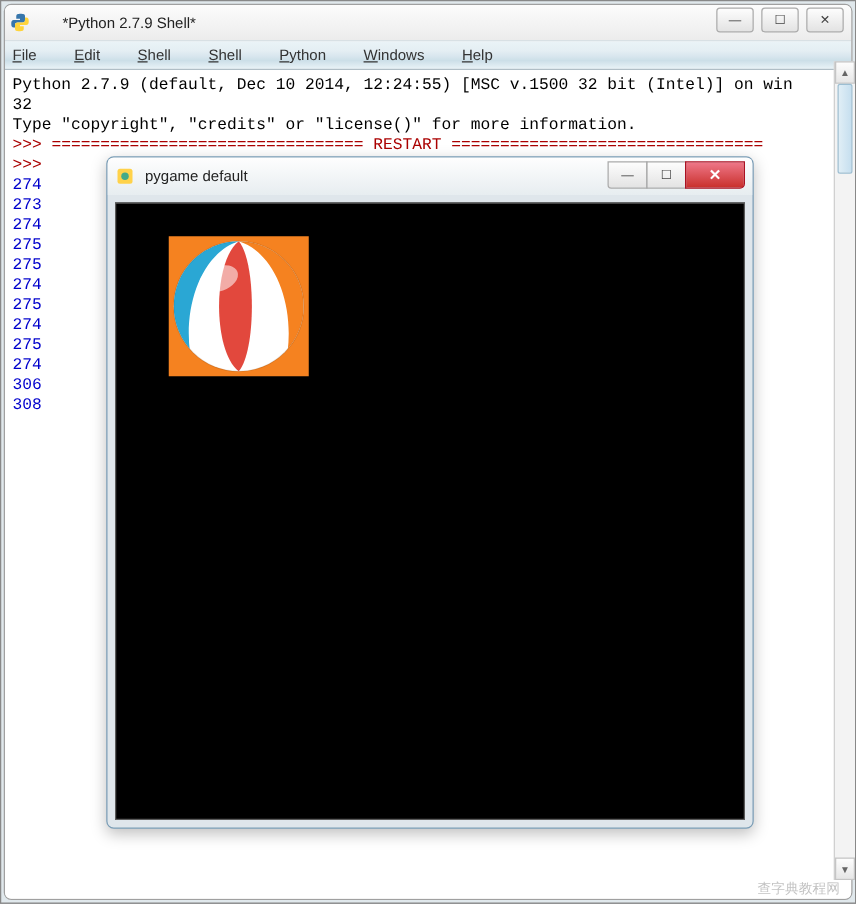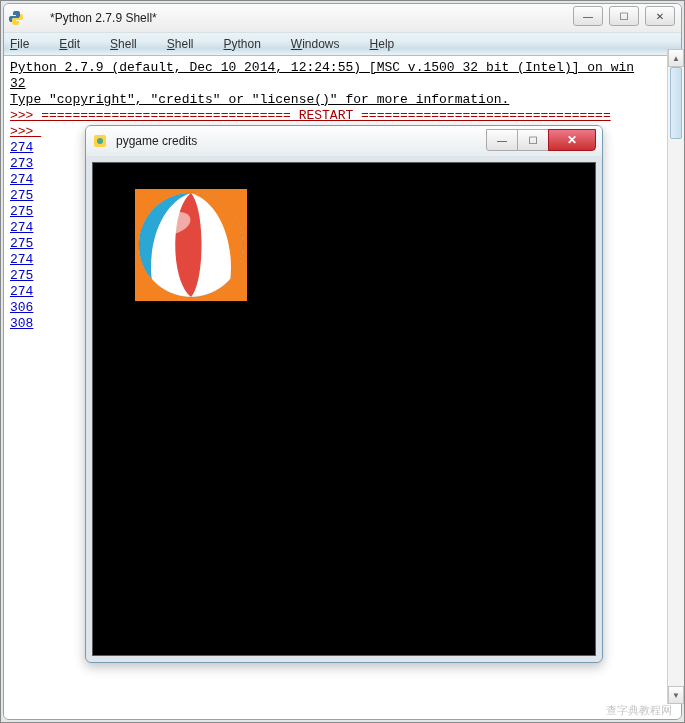--- a/index.html
+++ b/index.html
@@ -87,21 +87,21 @@
   .menu-item::first-letter { text-decoration: underline; }
   .shell-body {
     flex: 1;
     background: #fff;
     font-family: "Courier New", monospace;
     font-size: 13px;
     padding: 4px 6px;
     position: relative;
     overflow: hidden;
   }
-  .line { white-space: pre; line-height: 16px; text-decoration: underline; }
+  .line { white-space: pre; line-height: 16px; }
   .red { color: #aa0000; }
   .blue { color: #0000cc; }
   .black { color: #000; }
   .scrollbar {
     position: absolute;
     right: 0;
     top: 48px;
     bottom: 18px;
     width: 16px;
     background: #f3f3f3;
@@ -285,21 +285,21 @@
 </div>
 
 <div class="pg-window">
   <div class="pg-title">
     <span class="icon-py">
       <svg width="16" height="16" viewBox="0 0 16 16">
         <rect x="2" y="2" width="12" height="12" rx="2" fill="#ffd24a"></rect>
         <circle cx="8" cy="8" r="3" fill="#4a8"></circle>
       </svg>
     </span>
-    <span class="pg-title-text">pygame credits</span>
+    <span class="pg-title-text">pygame default</span>
     <div class="pg-controls">
       <div class="pg-btn min">—</div>
       <div class="pg-btn">☐</div>
       <div class="pg-btn close">✕</div>
     </div>
   </div>
   <div class="pg-canvas">
     <div class="ball">
       <svg width="112" height="112" viewBox="0 0 112 112">
         <clipPath id="cc">

